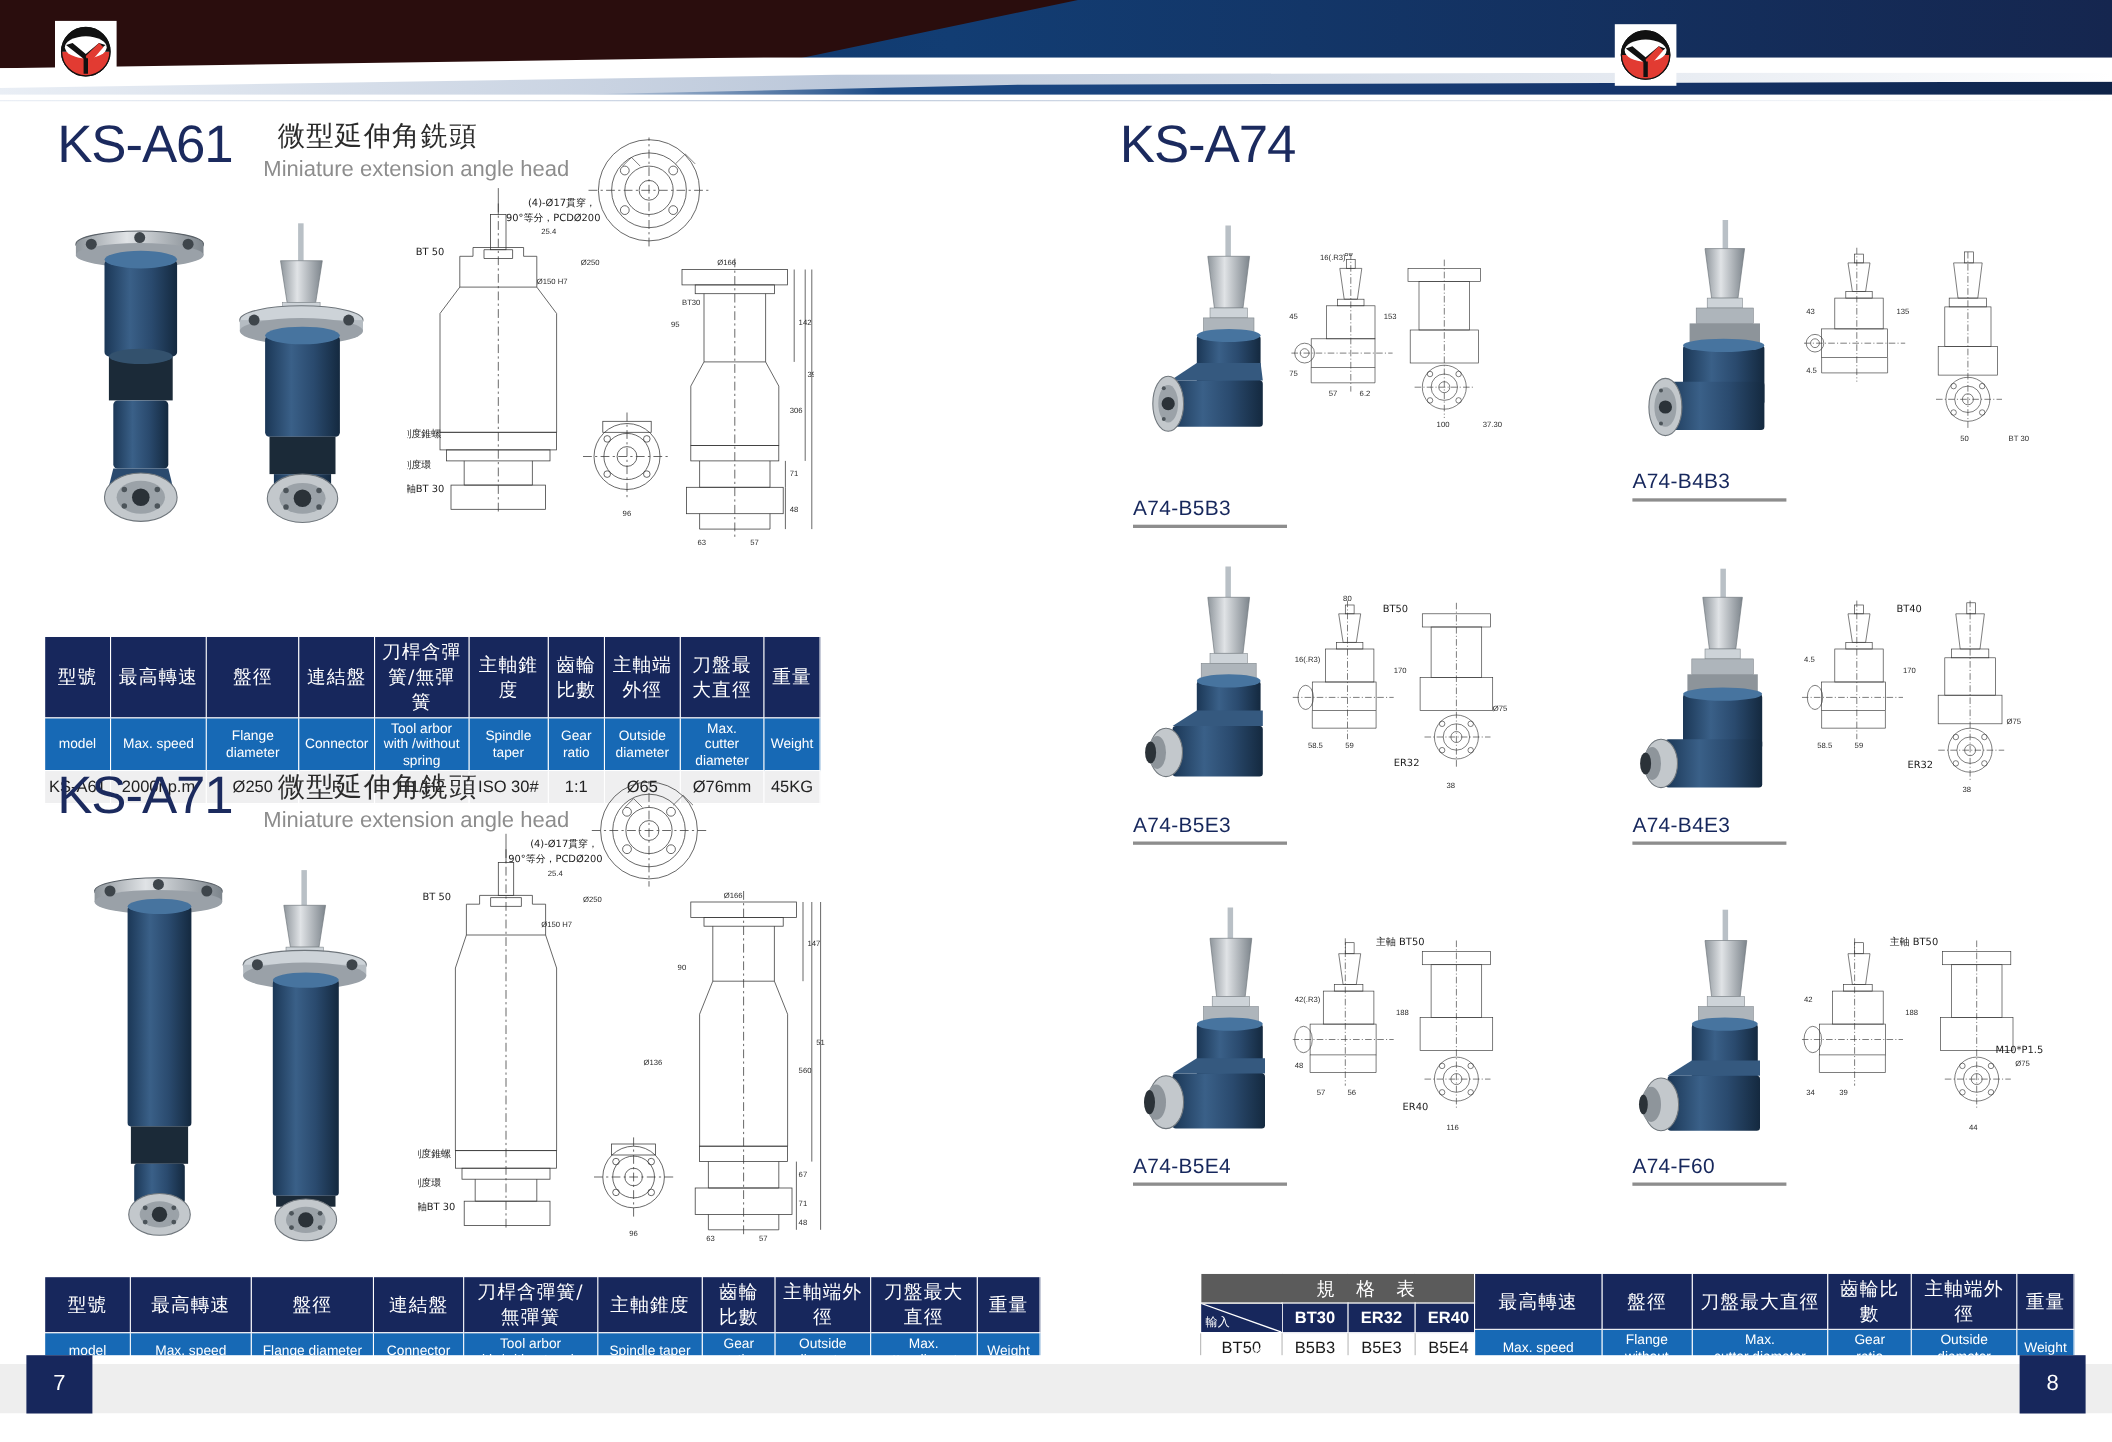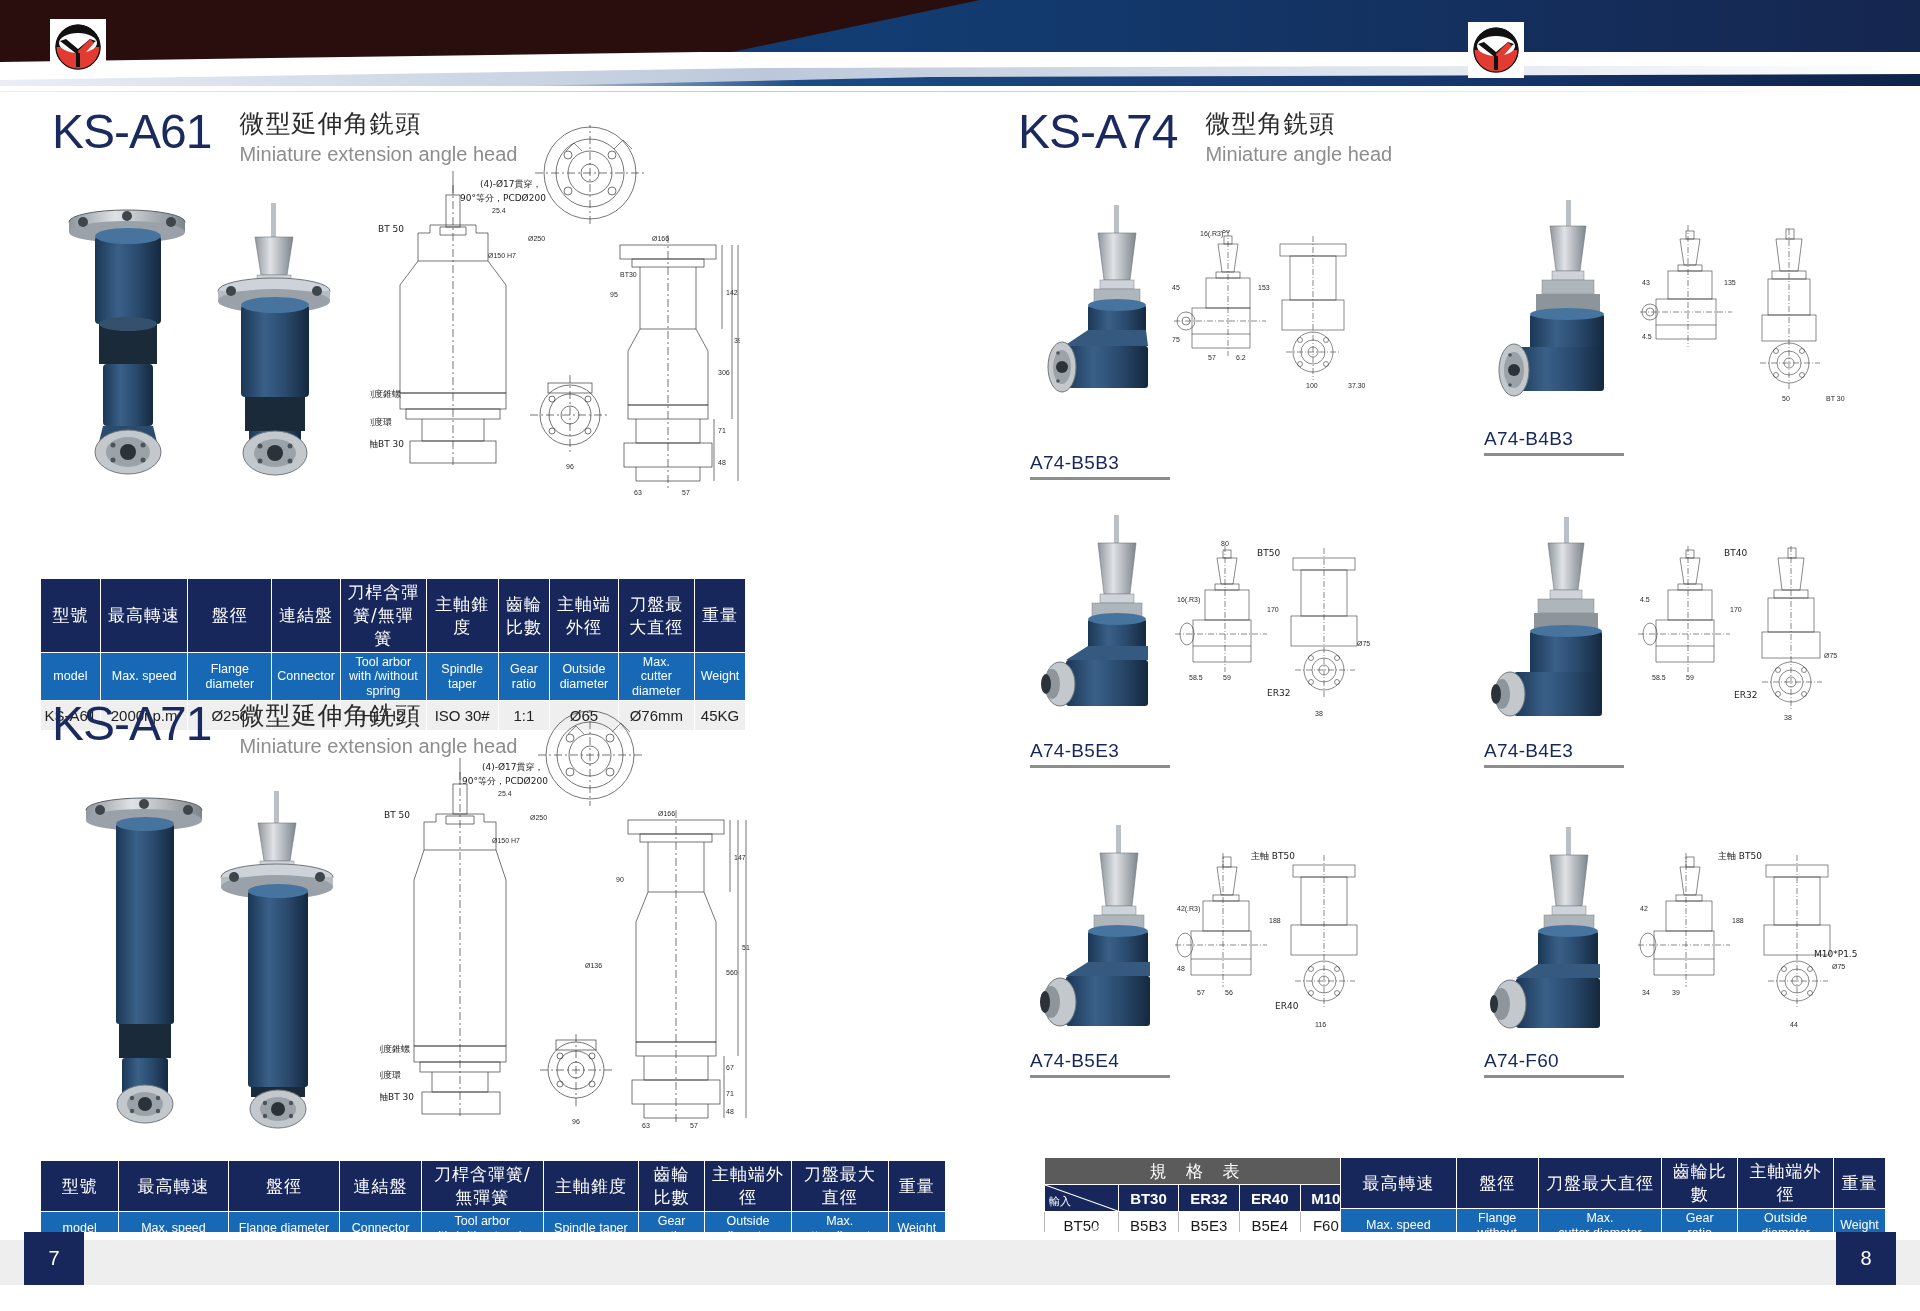--- a/index.html
+++ b/index.html
@@ -30,21 +30,21 @@
   .logo-1 { left:50px; top:19px; }
   .logo-2 { left:1468px; top:22px; }
   .logo svg { display:block; }
 
   
   .prod-head { position:absolute; display:flex; align-items:flex-start; }
   .prod-code { font-size:48px; font-weight:400; color:#1b2a5e; letter-spacing:-1px;
       line-height:1; font-family:"Liberation Sans", sans-serif; }
   .prod-names { margin-left:28px; padding-top:2px; }
   .prod-cn { font-size:25px; color:#2b2b2b; line-height:1.15; letter-spacing:1px;
-      font-family:"DejaVu Sans", sans-serif; }
+      font-family:"DejaVu Sans", sans-serif;margin-left:13px; }
   .prod-en { font-size:20px; color:#8d8d8d; line-height:1.2; margin-top:3px; }
 
   
   table.spec { border-collapse:collapse; font-size:13px; }
   table.spec td { border:1px solid #ffffff; text-align:center; vertical-align:middle; }
   table.spec tr.r-cn td { background:#17275c; color:#ffffff; font-size:17px; height:30px;
       padding:2px 6px; font-family:"DejaVu Sans",sans-serif; letter-spacing:1px; }
   table.spec tr.r-en td { background:#1769b5; color:#ffffff; font-size:12.5px; height:34px;
       padding:2px 5px; line-height:1.15; }
   table.spec tr.r-val td { background:#efeff0; color:#222222; font-size:15px; height:30px;
@@ -507,24 +507,20 @@
       <td>1:1</td>
       <td>Ø65</td>
       <td>Ø76mm</td>
       <td>55KG</td>
     </tr>
   </tbody>
     </table>
 
   <div class="prod-head" style="left:1018px; top:108px;">
     <div class="prod-code">KS-A74</div>
-    <div class="prod-names">
-      <div class="prod-cn">微型角銑頭</div>
-      <div class="prod-en">Miniature angle head</div>
-    </div>
   </div>
 
   <div class="photo" style="left:1030px; top:200px;">
     <svg width="160" height="230" viewBox="0 0 160 230">
       <rect x="84" y="5" width="5" height="28" fill="#b9c0c6"></rect>
       <path d="M68 33 L106 33 L100 80 L74 80 Z" fill="url(#steelA)" stroke="#6e757b" stroke-width="0.6"></path>
       <rect x="70" y="80" width="34" height="9" fill="#cdd3d8" stroke="#7b8288" stroke-width="0.5"></rect>
       <rect x="64" y="89" width="46" height="16" fill="#aeb5bb" stroke="#7b8288" stroke-width="0.5"></rect>
       <rect x="58" y="105" width="58" height="56" rx="3" fill="url(#bodyA)"></rect>
       <ellipse cx="87" cy="105" rx="29" ry="6" fill="#47749f"></ellipse>
@@ -885,21 +881,21 @@
         <text x="152" y="182">44</text>
         <text x="194" y="124">Ø75</text>
       </g>
     </svg>
   </div>
   <div class="part-label" style="left:1484px; top:1050px; width:140px;">
     <span>A74-F60</span>
     <span class="ul"></span>
   </div>
 
-  <table class="matrix" style="position:absolute; left:1044px; top:1157px; width:308px;">
+  <table class="matrix" style="position:absolute; left:1091px; top:1157px; width:308px;">
     <tbody>
         <tr>
       <td class="title" colspan="5">規 格 表</td>
     </tr>
     <tr>
       <td class="corner">
         <svg class="cdiag" viewBox="0 0 74 27" preserveAspectRatio="none">
           <line x1="0" y1="0" x2="74" y2="27" stroke="#ffffff" stroke-width="1.2"></line>
         </svg>
         <span class="cout">輸出</span>

